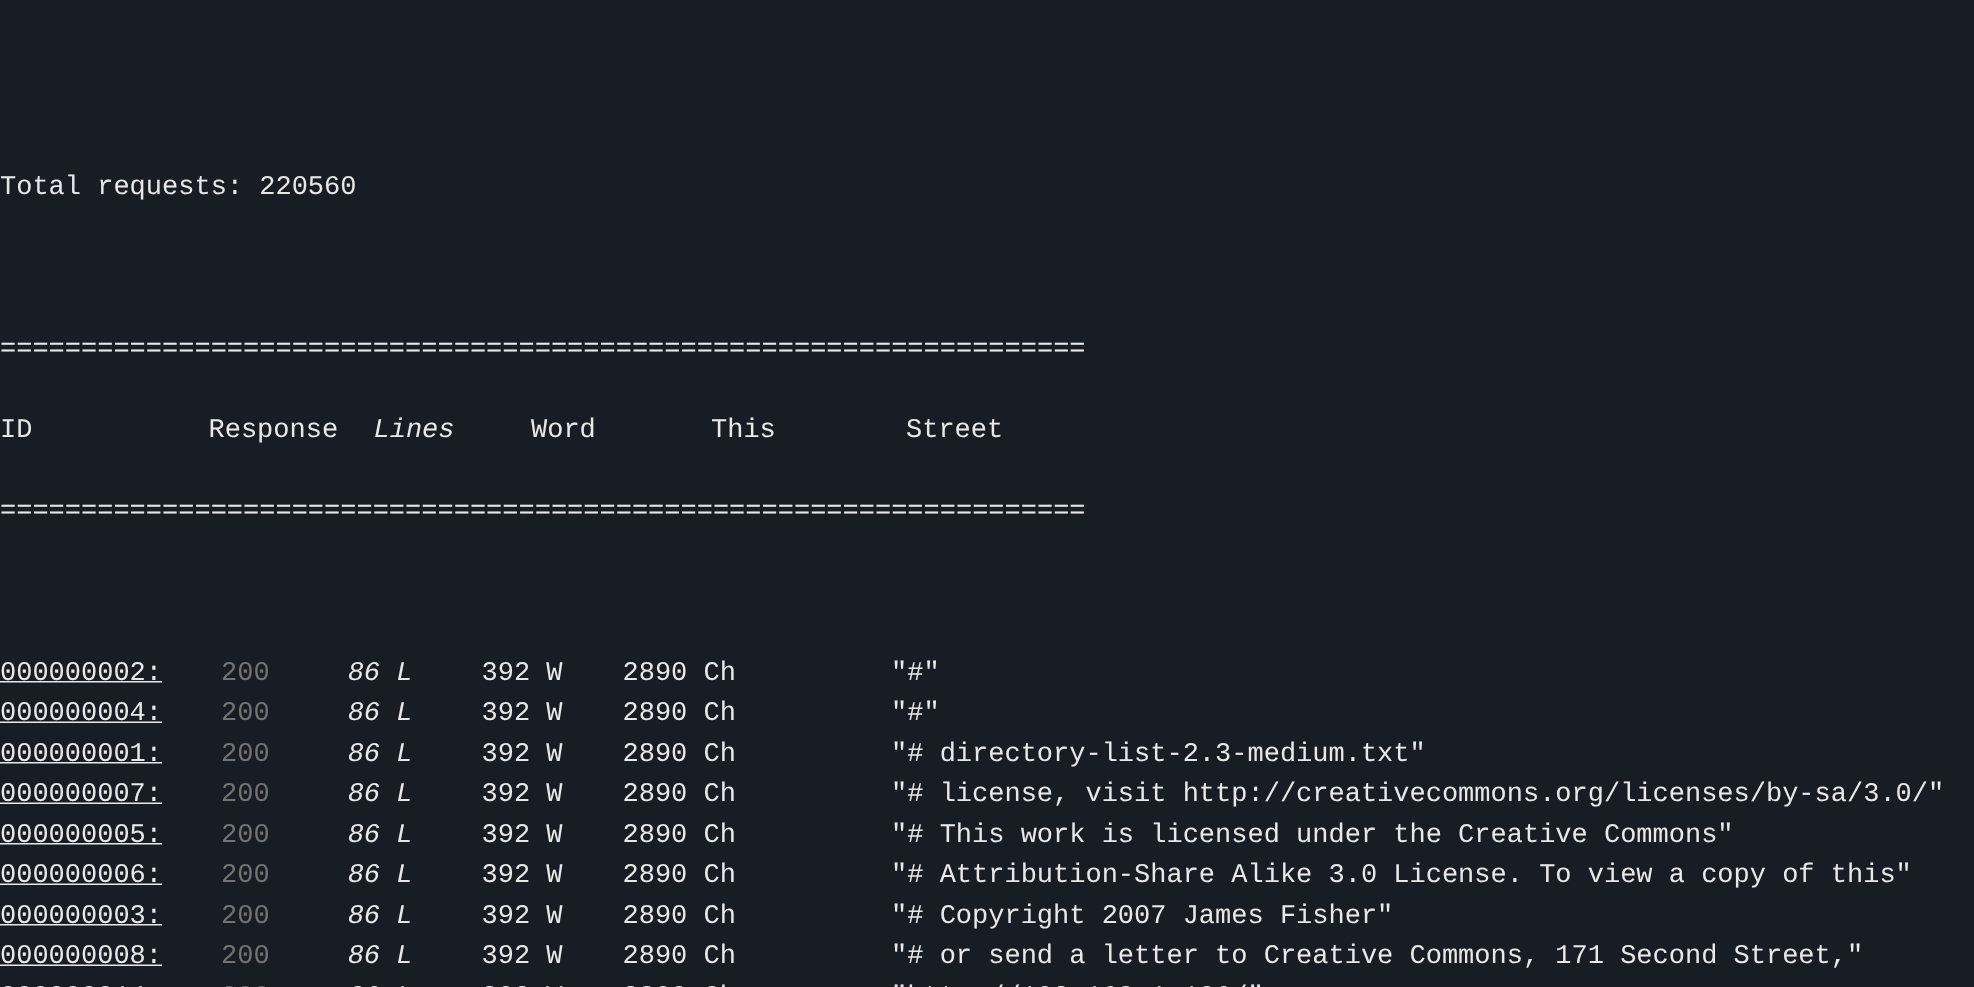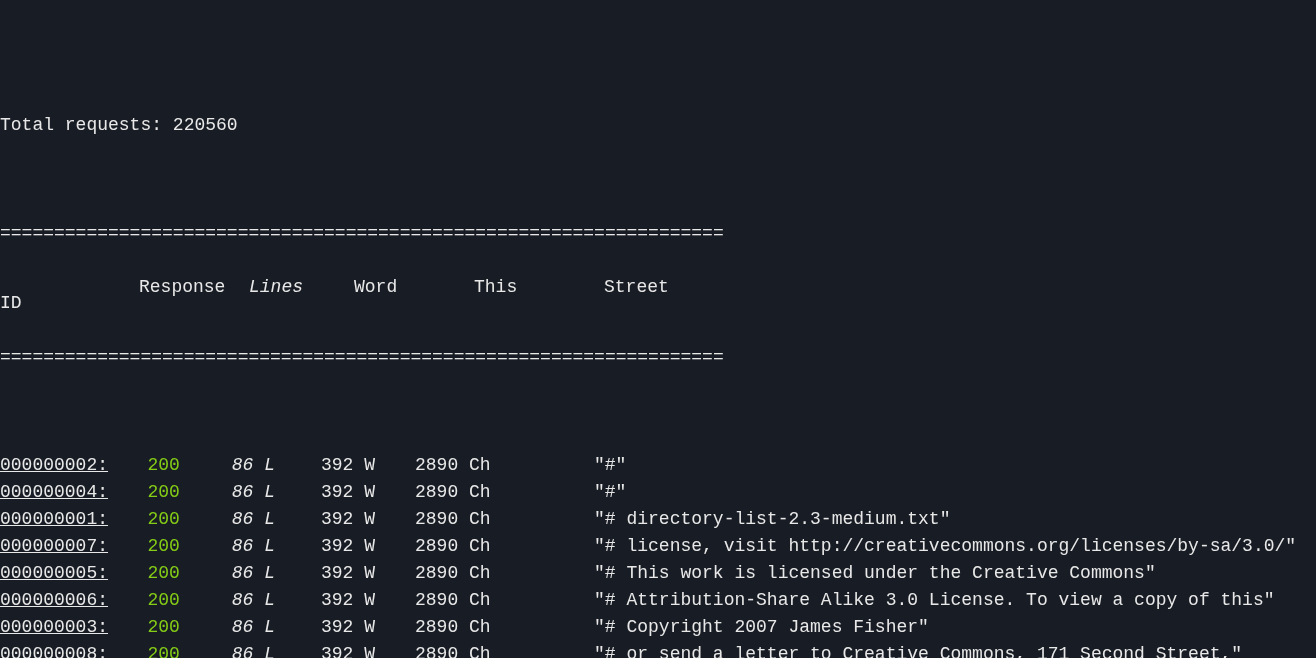--- a/index.html
+++ b/index.html
@@ -51,27 +51,27 @@
       display: inline-block;
       width: 125px;
       text-align: left;
       padding-right: 40px;
       flex-shrink: 0;
     }
     .col-payload {
       display: inline-block;
       flex-shrink: 0;
     }
-    .hdr-id { display: inline-block; width: 139px; flex-shrink: 0; margin-top: 16px; }
+    .hdr-id { display: inline-block; width: 139px; flex-shrink: 0; }
     .hdr-response { display: inline-block; width: 110px; flex-shrink: 0; }
     .hdr-lines { display: inline-block; width: 105px; flex-shrink: 0; font-style: italic; }
     .hdr-word { display: inline-block; width: 120px; flex-shrink: 0; }
     .hdr-chars { display: inline-block; width: 130px; flex-shrink: 0; }
     .hdr-payload { display: inline-block; flex-shrink: 0; }
-    .status-200 { color: #84cc16; }
+    .status-200 { color: #737373; }
     .divider { color: #e8e8e8; }
     .total-line { white-space: pre; }
   </style>
 </head>
 <body>
 
 
 
 <div class="total-line"><span>Total requests:</span> <span>220560</span></div>
 <div>&nbsp;</div>

